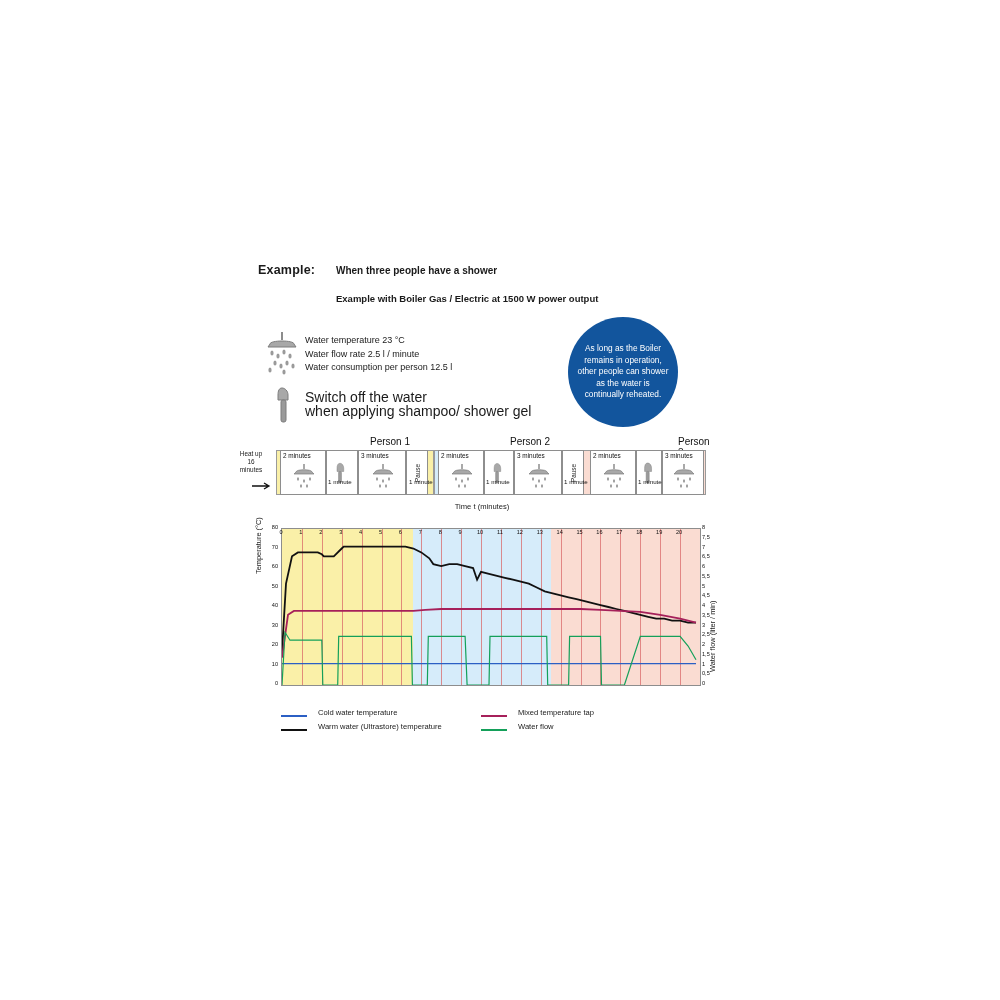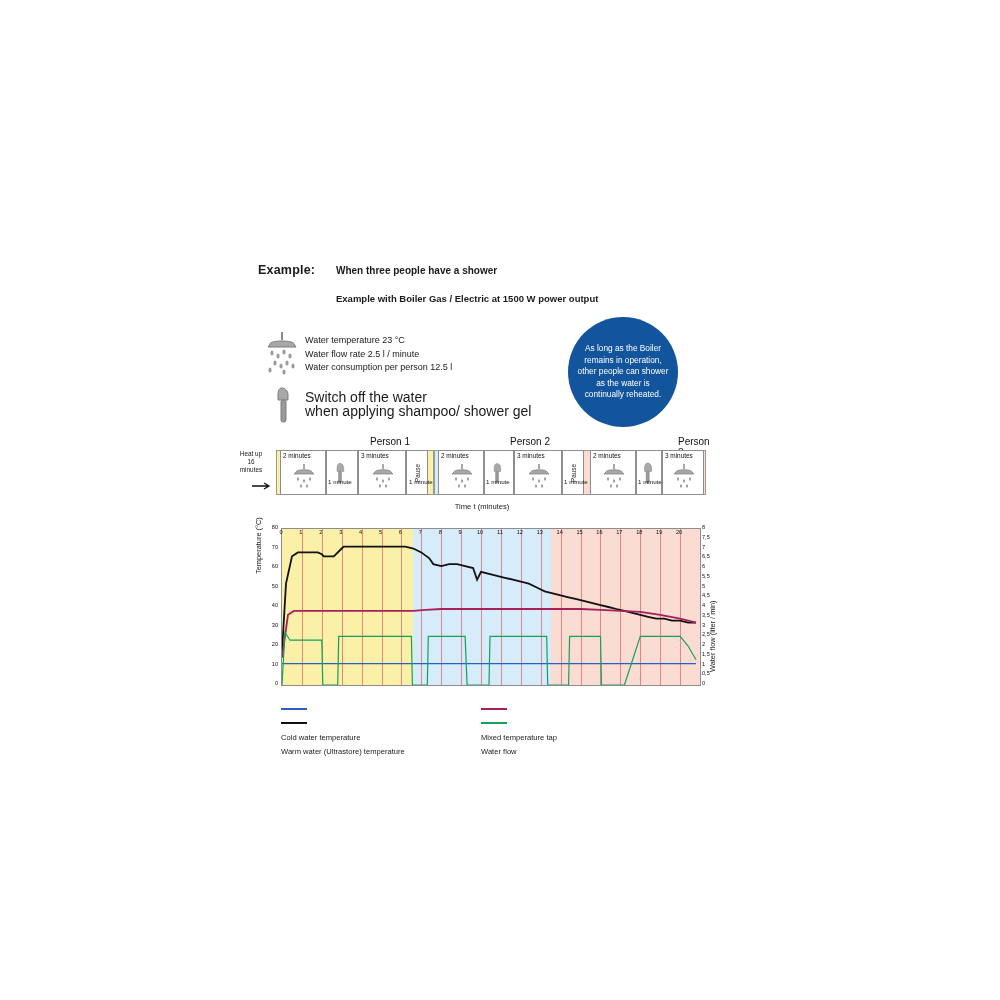--- a/index.html
+++ b/index.html
@@ -45,21 +45,21 @@
   .vgrid{position:absolute;top:0;bottom:0;width:1px;background:#d96a6a;opacity:.75;}
   .ylab-left{position:absolute;font-size:5.6px;color:#111;text-align:right;width:14px;}
   .ylab-right{position:absolute;font-size:5.6px;color:#111;text-align:left;width:16px;}
   .xlab{position:absolute;font-size:5.6px;color:#111;text-align:center;width:10px;}
   .axis-title-l{position:absolute;left:2px;top:52px;font-size:7.4px;transform:rotate(-90deg);transform-origin:left top;white-space:nowrap;}
   .axis-title-r{position:absolute;left:456px;top:150px;font-size:7.4px;transform:rotate(-90deg);transform-origin:left top;white-space:nowrap;}
 
   
   .legend{position:absolute;left:281px;top:708px;width:420px;font-size:7.6px;}
   .lg-row{position:relative;height:14px;}
-  .lg-item{position:absolute;display:flex;align-items:flex-start;gap:23px;flex-direction:column;}
+  .lg-item{position:absolute;display:flex;align-items:flex-end;gap:11px;}
   .lg-line{display:inline-block;width:26px;height:2px;}
   .lg-txt{white-space:nowrap;}
 </style>
 </head>
 <body>
 
 <div id="page">
 
   <div class="hdr-label">Example:</div>
   <div class="hdr-title" id="hdr-title">

